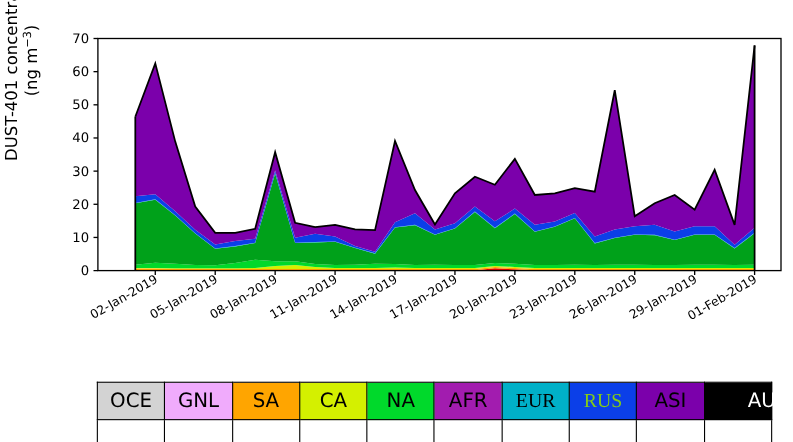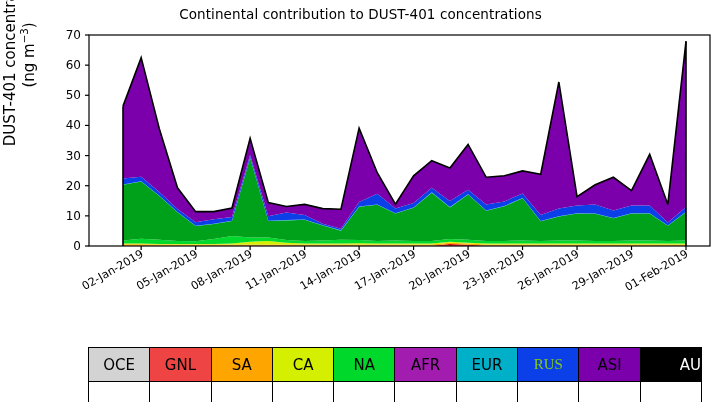--- a/index.html
+++ b/index.html
@@ -71,40 +71,39 @@
     left: 88px;
     top: 347px;
     width: 614px;
     border-collapse: collapse;
     table-layout: fixed;
   }
   .legend-table td {
     height: 33px;
     text-align: center;
     vertical-align: middle;
-    font-size: 15px;
+    font-size: 18px;
     font-family: "DejaVu Sans", sans-serif;
     border: 1px solid #000000;
     padding: 0;
   }
   .legend-table tr.spacer td {
     height: 22px;
     border-top: 1px solid #000000;
     border-left: 1px solid #000000;
     border-right: 1px solid #000000;
     border-bottom: none;
     background: #ffffff;
   }
 </style>
 </head>
 <body>
 
 <div id="root">
 
-  <div class="chart-title">Continental contribution to DUST-401 concentrations</div>
 
   <div class="ylabel-wrap">
     <div class="ylabel-text">
       <span>DUST-401 concentration</span><br>
       <span><span>(ng m</span><sup>−3</sup><span>)</span></span>
     </div>
   </div>
 
   <svg class="plot" width="721" height="345">
     <g id="areas">
@@ -166,26 +165,26 @@
         <text x="0" y="0" text-anchor="end" class="xtick-label" transform="translate(634.5,256) rotate(-30)">29-Jan-2019</text>
         <line x1="686" y1="246" x2="686" y2="250" stroke="#000000" stroke-width="1.2"></line>
         <text x="0" y="0" text-anchor="end" class="xtick-label" transform="translate(689.0,256) rotate(-30)">01-Feb-2019</text>
       </g>
   </svg>
 
   <table class="legend-table">
     <tbody>
       <tr id="legend-row">
           <td style="background: rgb(211, 211, 211); color: rgb(0, 0, 0);">OCE</td>
-          <td style="background: #ef4444; color: rgb(0, 0, 0);">GNL</td>
+          <td style="background: #f0abfc; color: rgb(0, 0, 0);">GNL</td>
           <td style="background: rgb(255, 165, 0); color: rgb(0, 0, 0); margin-top: 36px;">SA</td>
           <td style="background: rgb(212, 240, 0); color: rgb(0, 0, 0); margin-top: 36px;">CA</td>
           <td style="background: rgb(0, 217, 43); color: rgb(0, 0, 0);">NA</td>
           <td style="background: #a21caf; color: rgb(0, 0, 0);">AFR</td>
-          <td style="background: rgb(0, 176, 200); color: rgb(0, 0, 0);">EUR</td>
+          <td style="background: rgb(0, 176, 200); color: rgb(0, 0, 0); font-family: Liberation Serif, serif;">EUR</td>
           <td style="background: rgb(11, 63, 232); color: #84cc16; font-family: Liberation Serif, serif;">RUS</td>
           <td style="background: rgb(123, 0, 171); color: rgb(0, 0, 0);">ASI</td>
           <td style="background: rgb(0, 0, 0); color: rgb(255, 255, 255); padding-left: 39px;">AUS</td>
         </tr>
       <tr class="spacer" id="legend-spacer-row">
           <td></td>
           <td></td>
           <td></td>
           <td></td>
           <td></td>

